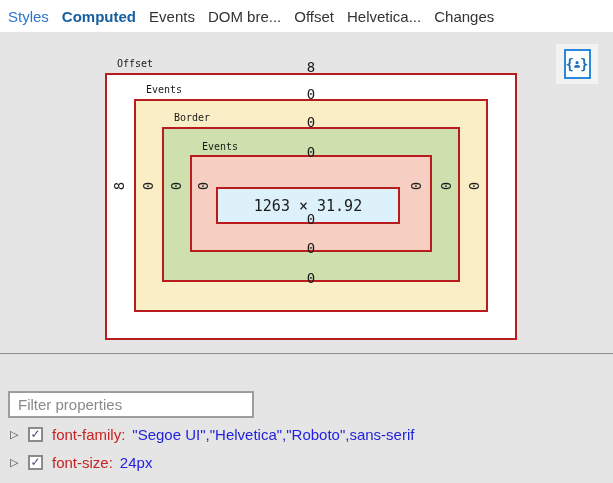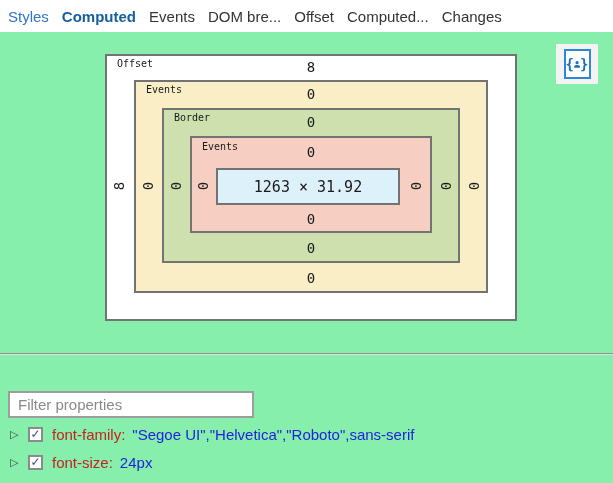--- a/index.html
+++ b/index.html
@@ -1,34 +1,34 @@
 <!DOCTYPE html>
 <html><head>
 <meta charset="utf-8">
 <style>
   * { margin:0; padding:0; box-sizing:border-box; }
   html,body { background:#ffffff; }
   #stage {
-    position:relative; width:613px; height:483px; background:#86efac;
+    position:relative; width:613px; height:483px; background:#e5e5e5;
     font-family:"Liberation Sans", sans-serif; overflow:hidden;
   }
 
   
   .tabbar {
     position:absolute; left:0; top:0; width:613px; height:32px;
     display:flex; align-items:center; gap:13px; padding-left:8px;
     font-size:15px; color:#333333; background:#ffffff;
   }
   .tab { cursor:default; white-space:nowrap; }
   .tab.link { color:#2e75cc; }
   .tab.active { color:#155fa0; font-weight:bold; }
 
   
   .bm-font { font-family:"DejaVu Sans Mono", monospace; color:#1a1a1a; }
-  .layer { position:absolute; border:2px solid #737373; }
+  .layer { position:absolute; border:2px solid #b91c1c;margin-top:19px; }
   #offset-box  { left:105px; top:54px;  width:412px; height:267px; background:#ffffff; }
   #margin-box  { left:134px; top:80px;  width:354px; height:213px; background:#faeec6; }
   #border-box  { left:162px; top:108px; width:298px; height:155px; background:#cde0ae; }
   #padding-box { left:190px; top:136px; width:242px; height:97px;  background:#f7cfc2; }
   #content-box { left:216px; top:168px; width:184px; height:37px;  background:#ddf1fb;
                  display:flex; align-items:center; justify-content:center; font-size:15px; }
   .bm-label { position:absolute; font-size:10px; }
   #offset-label  { left:117px; top:58px; }
   #margin-label  { left:146px; top:84px; }
   #border-label  { left:174px; top:112px; }
@@ -91,21 +91,21 @@
 <body>
 
 <div id="stage">
 
   <div class="tabbar">
     <span class="tab link">Styles</span>
     <span class="tab active">Computed</span>
     <span class="tab">Events</span>
     <span class="tab">DOM bre...</span>
     <span class="tab">Offset</span>
-    <span class="tab">Computed...</span>
+    <span class="tab">Helvetica...</span>
     <span class="tab">Changes</span>
   </div>
 
   <div class="layer" id="offset-box"></div>
   <div class="layer" id="margin-box"></div>
   <div class="layer" id="border-box"></div>
   <div class="layer" id="padding-box"></div>
   <div class="layer bm-font" id="content-box">
     <span>1263 × 31.92</span>
   </div>

